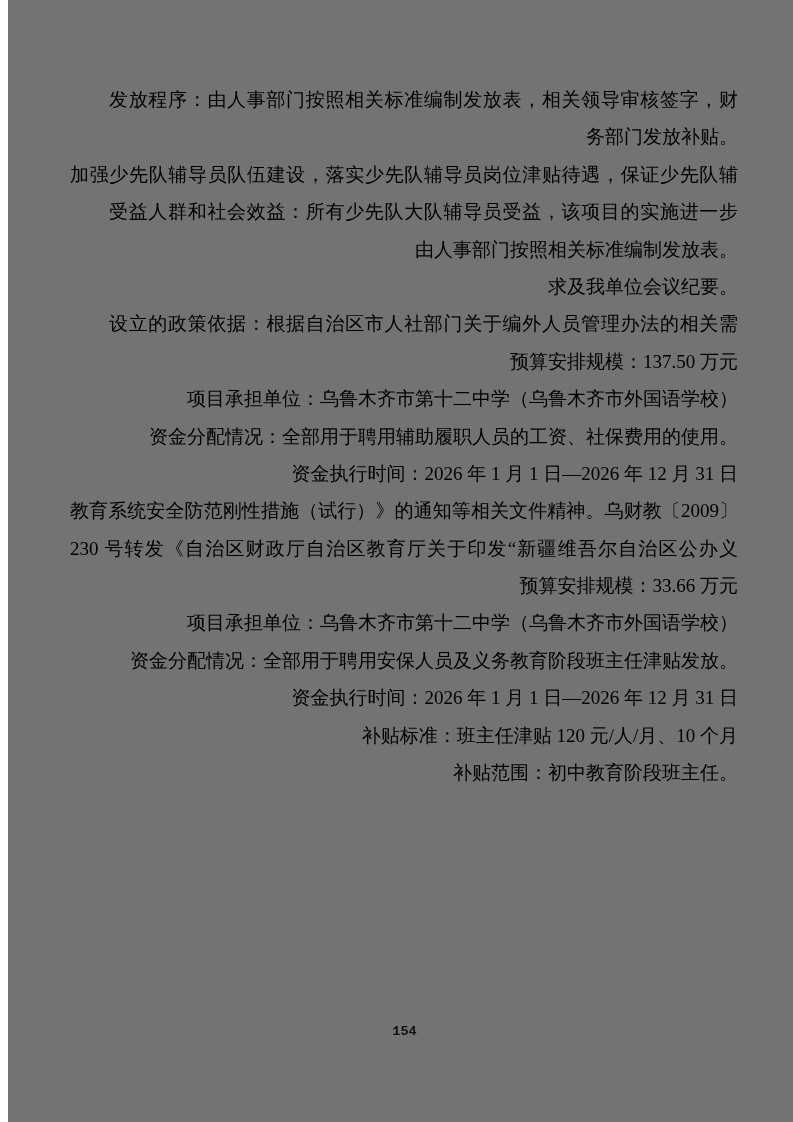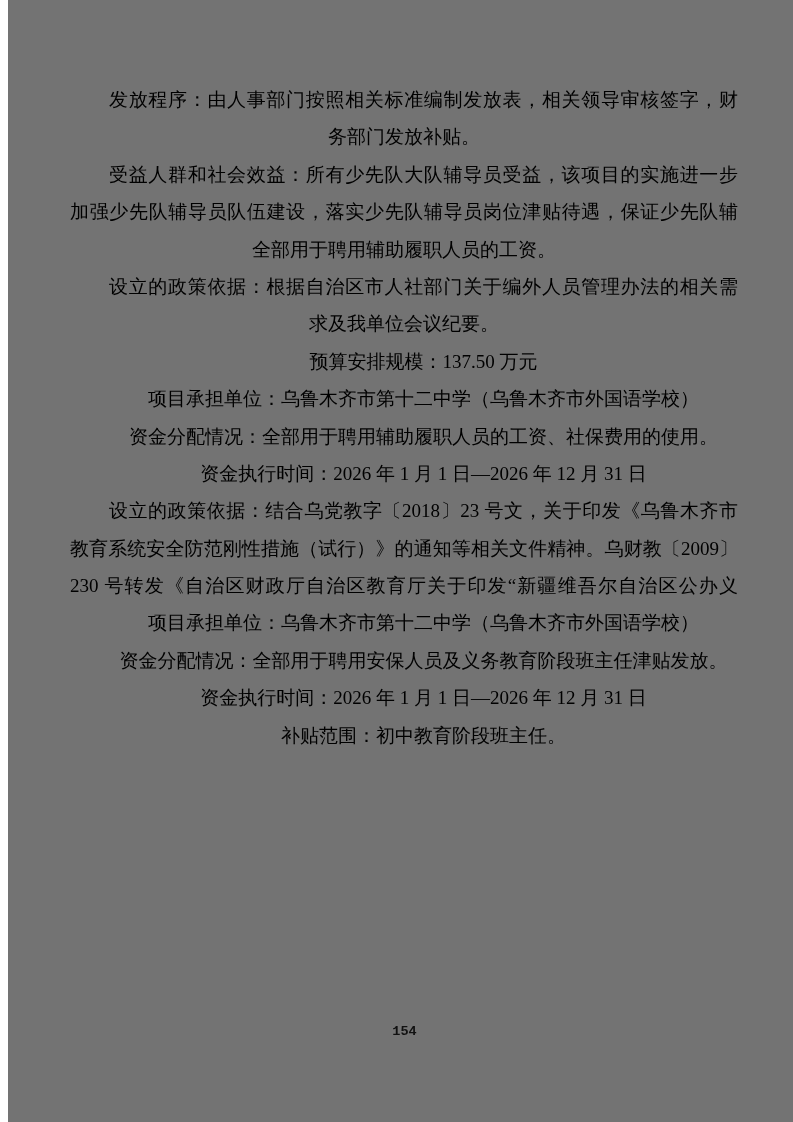--- a/index.html
+++ b/index.html
@@ -26,21 +26,21 @@
     left: 62px;
     top: 81px;
     width: 668px;
   }
   .para { margin: 0; padding: 0; }
   .line {
     font-size: 19px;
     line-height: 37.4px;
     height: 37.4px;
     overflow: hidden;
-    text-align: center;
+    text-align: right;
     white-space: normal;
   }
   .indent { text-indent: 39px; }
   .fill {
     text-align: justify;
     text-align-last: justify;
   }
   .page-number {
     position: absolute;
     left: 0;
@@ -58,68 +58,73 @@
 
 <div class="page">
   <div class="content">
 
     <div class="para">
       <div class="line indent fill">发放程序：由人事部门按照相关标准编制发放表，相关领导审核签字，财</div>
       <div class="line">务部门发放补贴。</div>
     </div>
 
     <div class="para">
+      <div class="line fill">加强少先队辅导员队伍建设，落实少先队辅导员岗位津贴待遇，保证少先队辅</div>
       <div class="line indent fill">受益人群和社会效益：所有少先队大队辅导员受益，该项目的实施进一步</div>
-      <div class="line fill">加强少先队辅导员队伍建设，落实少先队辅导员岗位津贴待遇，保证少先队辅</div>
-      <div class="line">全部用于聘用辅助履职人员的工资。</div>
+      <div class="line">由人事部门按照相关标准编制发放表。</div>
     </div>
 
 
     <div class="para">
+      <div class="line">求及我单位会议纪要。</div>
       <div class="line indent fill">设立的政策依据：根据自治区市人社部门关于编外人员管理办法的相关需</div>
-      <div class="line">求及我单位会议纪要。</div>
     </div>
 
     <div class="para">
       <div class="line indent">预算安排规模：137.50 万元</div>
     </div>
 
     <div class="para">
       <div class="line indent">项目承担单位：乌鲁木齐市第十二中学（乌鲁木齐市外国语学校）</div>
     </div>
 
     <div class="para">
       <div class="line indent">资金分配情况：全部用于聘用辅助履职人员的工资、社保费用的使用。</div>
     </div>
 
     <div class="para">
       <div class="line indent">资金执行时间：2026 年 1 月 1 日—2026 年 12 月 31 日</div>
     </div>
 
 
     <div class="para">
-      <div class="line indent fill">设立的政策依据：结合乌党教字〔2018〕23 号文，关于印发《乌鲁木齐市</div>
       <div class="line fill">教育系统安全防范刚性措施（试行）》的通知等相关文件精神。乌财教〔2009〕</div>
       <div class="line fill">230 号转发《自治区财政厅自治区教育厅关于印发“新疆维吾尔自治区公办义</div>
     </div>
 
+    <div class="para">
+      <div class="line indent">预算安排规模：33.66 万元</div>
+    </div>
 
     <div class="para">
       <div class="line indent">项目承担单位：乌鲁木齐市第十二中学（乌鲁木齐市外国语学校）</div>
     </div>
 
     <div class="para">
       <div class="line indent">资金分配情况：全部用于聘用安保人员及义务教育阶段班主任津贴发放。</div>
     </div>
 
     <div class="para">
       <div class="line indent">资金执行时间：2026 年 1 月 1 日—2026 年 12 月 31 日</div>
     </div>
 
 
+    <div class="para">
+      <div class="line indent">补贴标准：班主任津贴 120 元/人/月、10 个月</div>
+    </div>
 
     <div class="para">
       <div class="line indent">补贴范围：初中教育阶段班主任。</div>
     </div>
 
   </div>
 
   <div class="page-number">154</div>
 </div>
 

